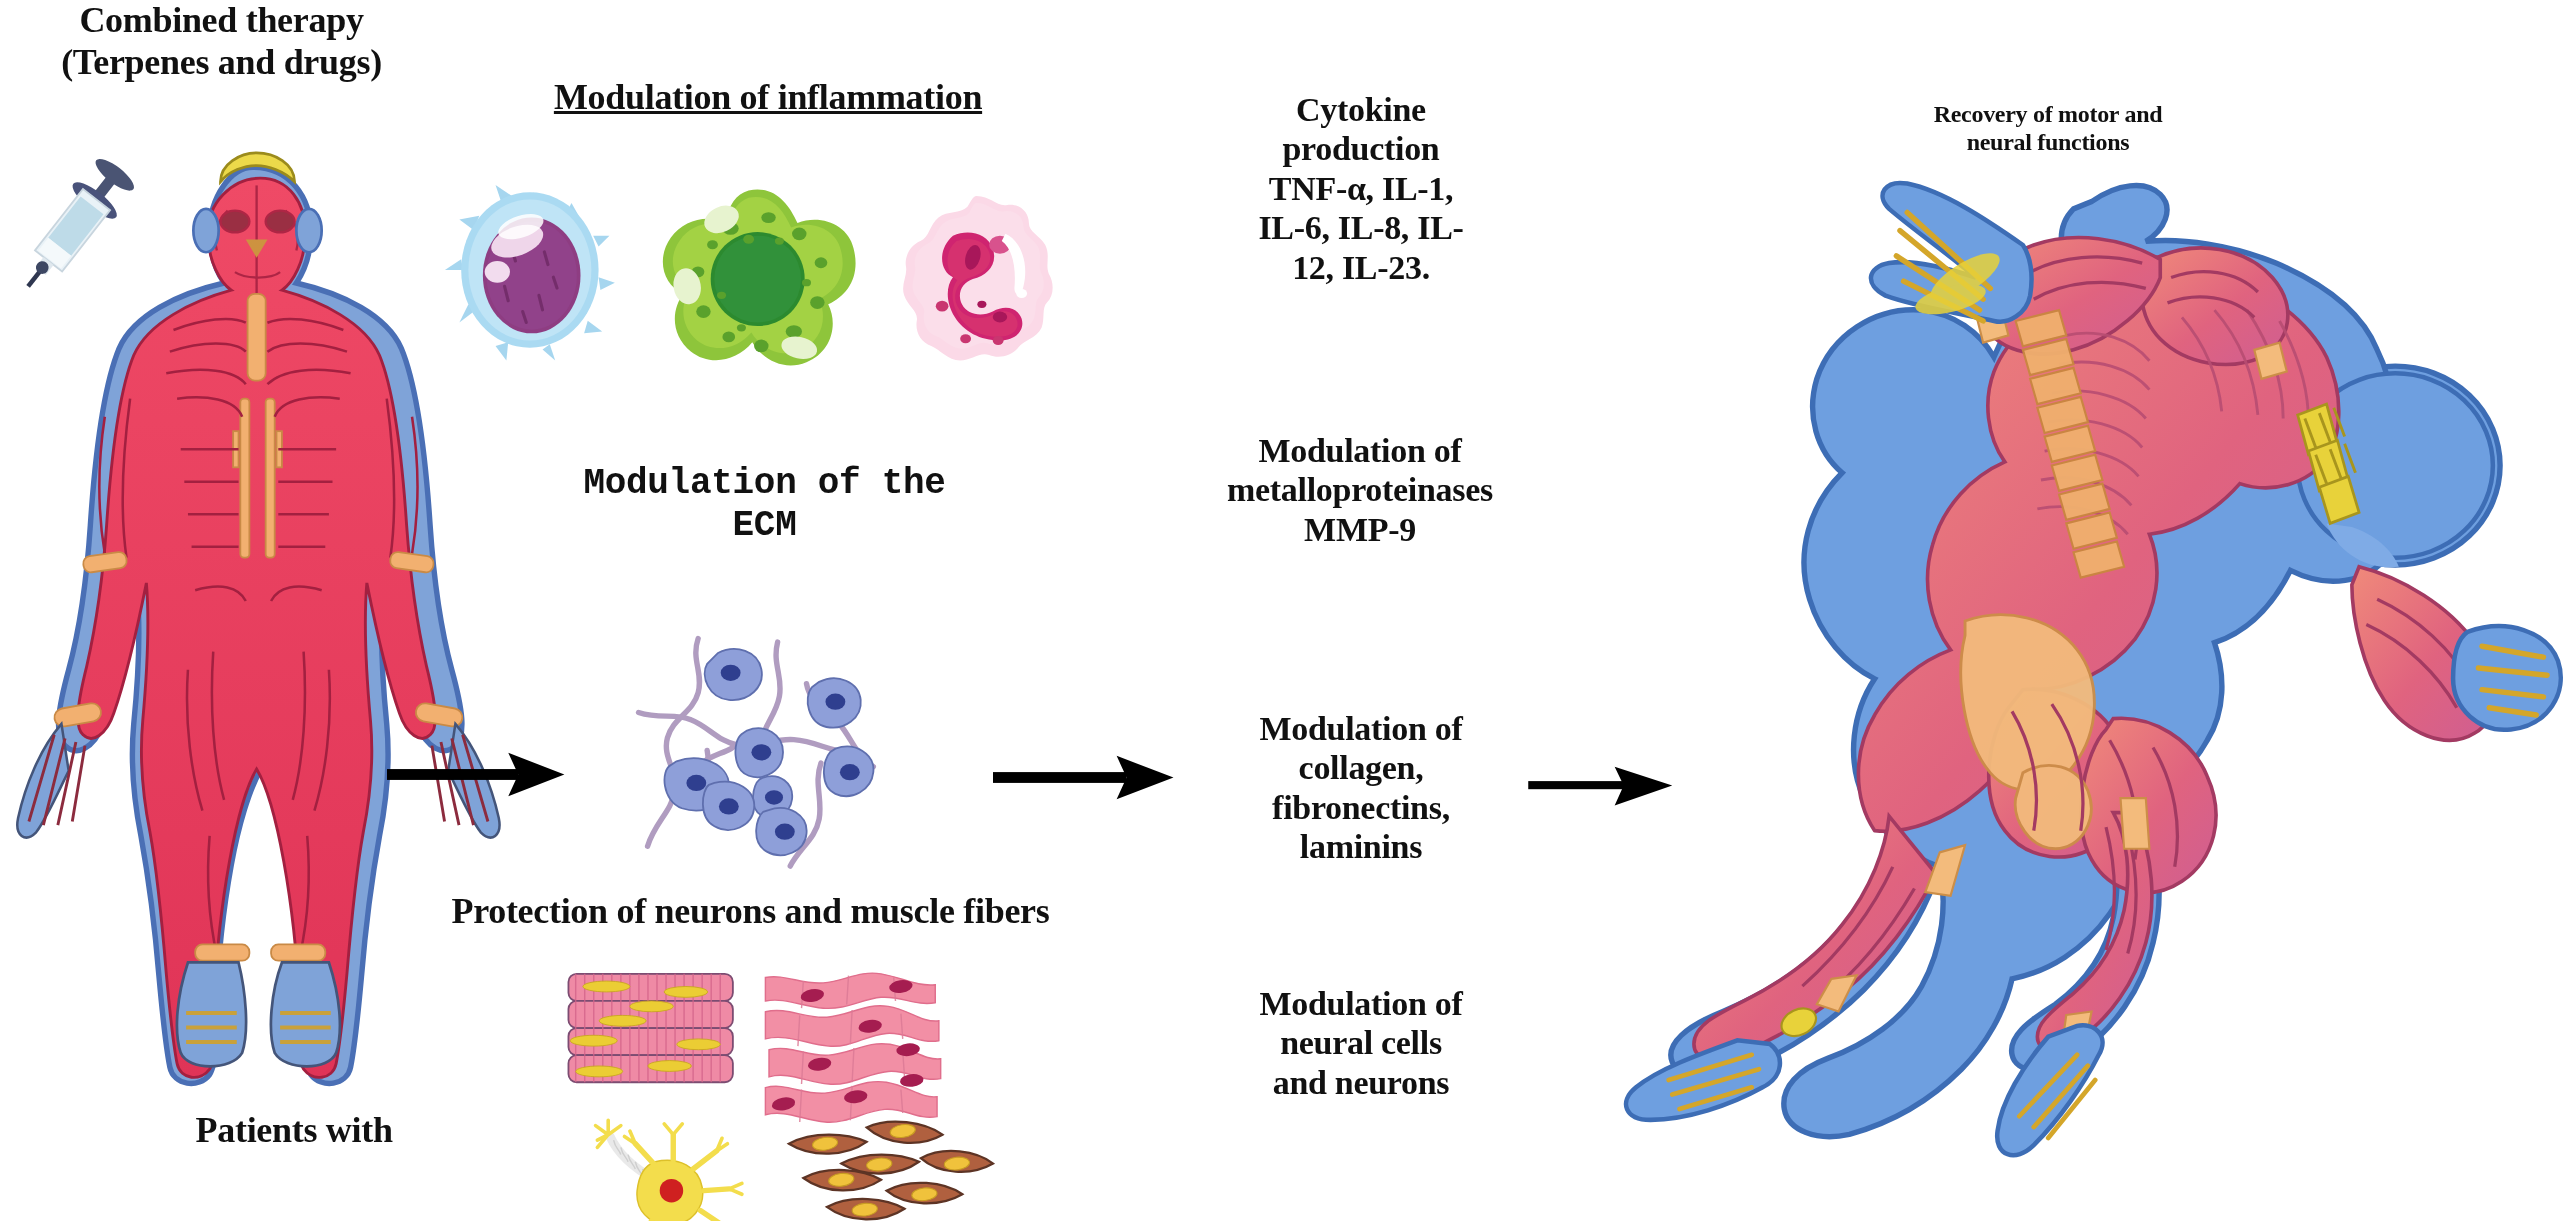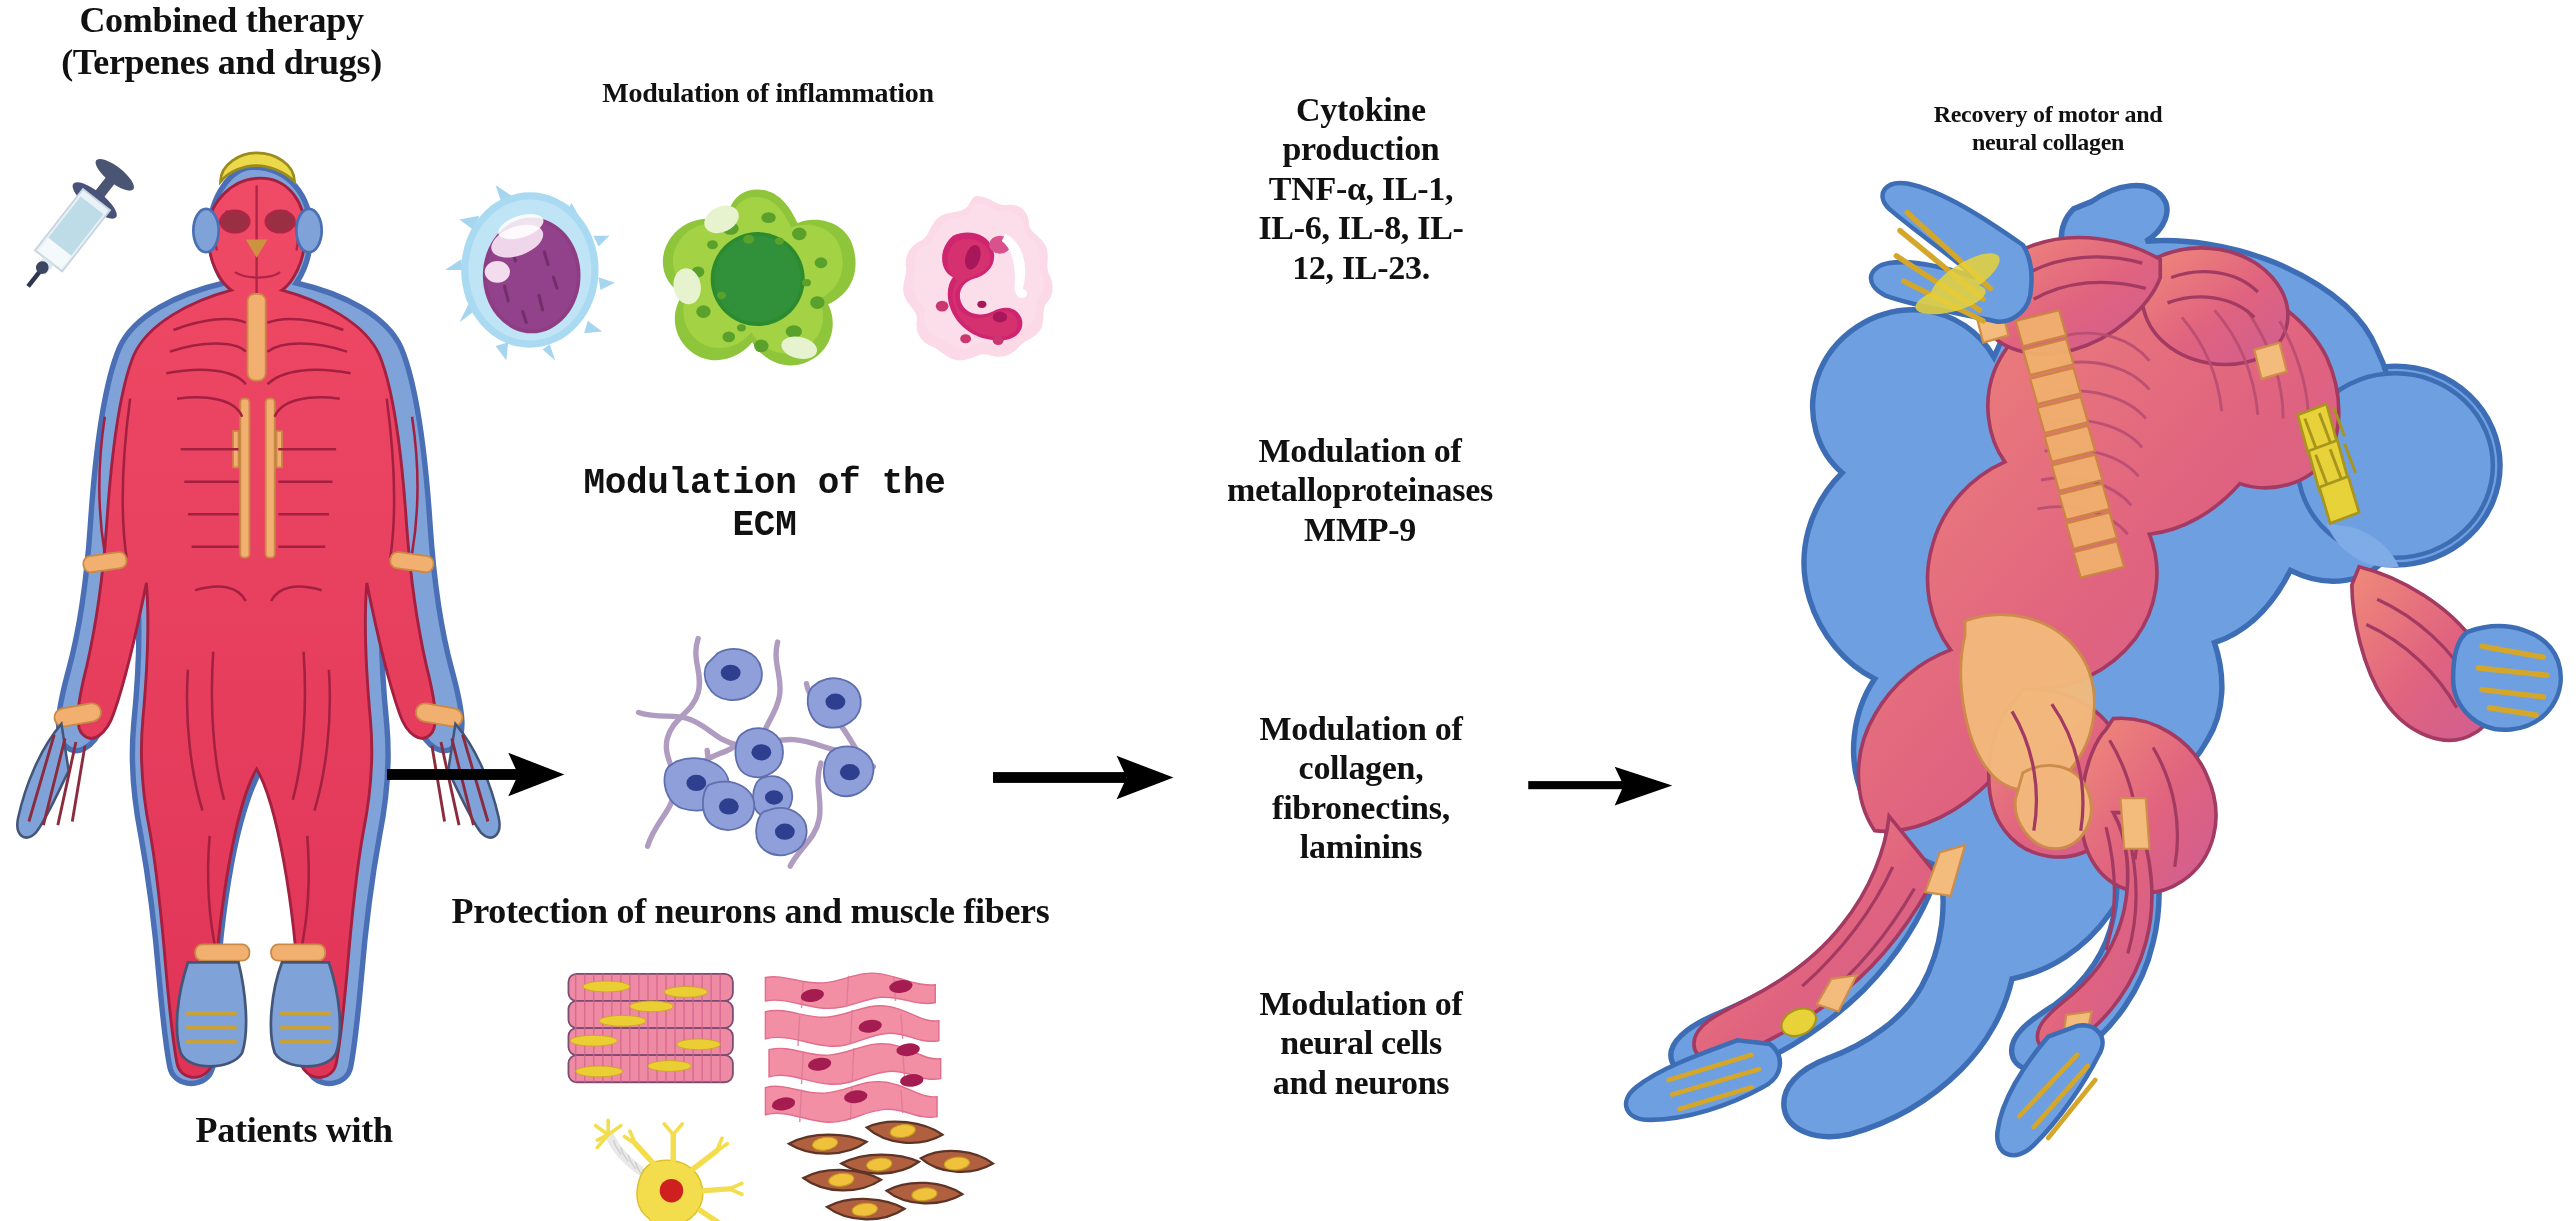--- a/index.html
+++ b/index.html
@@ -174,21 +174,21 @@
     <div>Patients with</div>
   </div>
 
   <div class="arrow" style="left:387px;top:749px;">
     <svg width="181" height="51" viewBox="0 0 200 56">
       <rect x="0" y="22" width="145" height="12" fill="#000"></rect>
       <path d="M134 4 L196 28 L134 52 L145 28 Z" fill="#000"></path>
     </svg>
   </div>
 
-  <div class="lbl" style="left:506px;top:77px;width:524px;font-size:28px;">
+  <div class="lbl" style="left:506px;top:77px;width:524px;font-size:36px;text-decoration:underline;">
     <div>Modulation of inflammation</div>
   </div>
 
   <div class="fig" style="left:434px;top:176px;">
     <svg width="651" height="226" viewBox="0 0 720 250">
 
       <g>
         <g fill="#a6d6ef">
           <path d="M110 18 L116 36 L104 36 Z"></path>
             <path d="M152 30 L160 44 L144 46 Z"></path>
@@ -476,21 +476,21 @@
 
   <div class="arrow" style="left:1528px;top:764px;">
     <svg width="149" height="45" viewBox="0 0 165 50">
       <rect x="0" y="19" width="108" height="9" fill="#000"></rect>
       <path d="M96 3 L160 24 L96 46 L106 24 Z" fill="#000"></path>
     </svg>
   </div>
 
   <div class="lbl" style="left:1772px;top:101px;width:552px;font-size:24px;">
     <div>Recovery of motor and</div>
-    <div>neural collagen</div>
+    <div>neural functions</div>
   </div>
 
   <div class="fig" style="left:1618px;top:176px;">
     <svg width="958" height="1040" viewBox="0 0 530 575">
       <defs>
         <linearGradient id="sprMusc" x1="0" y1="0" x2="1" y2="1">
           <stop offset="0%" stop-color="#f08a7a"></stop>
           <stop offset="55%" stop-color="#e0637f"></stop>
           <stop offset="100%" stop-color="#cf5e92"></stop>
         </linearGradient>

